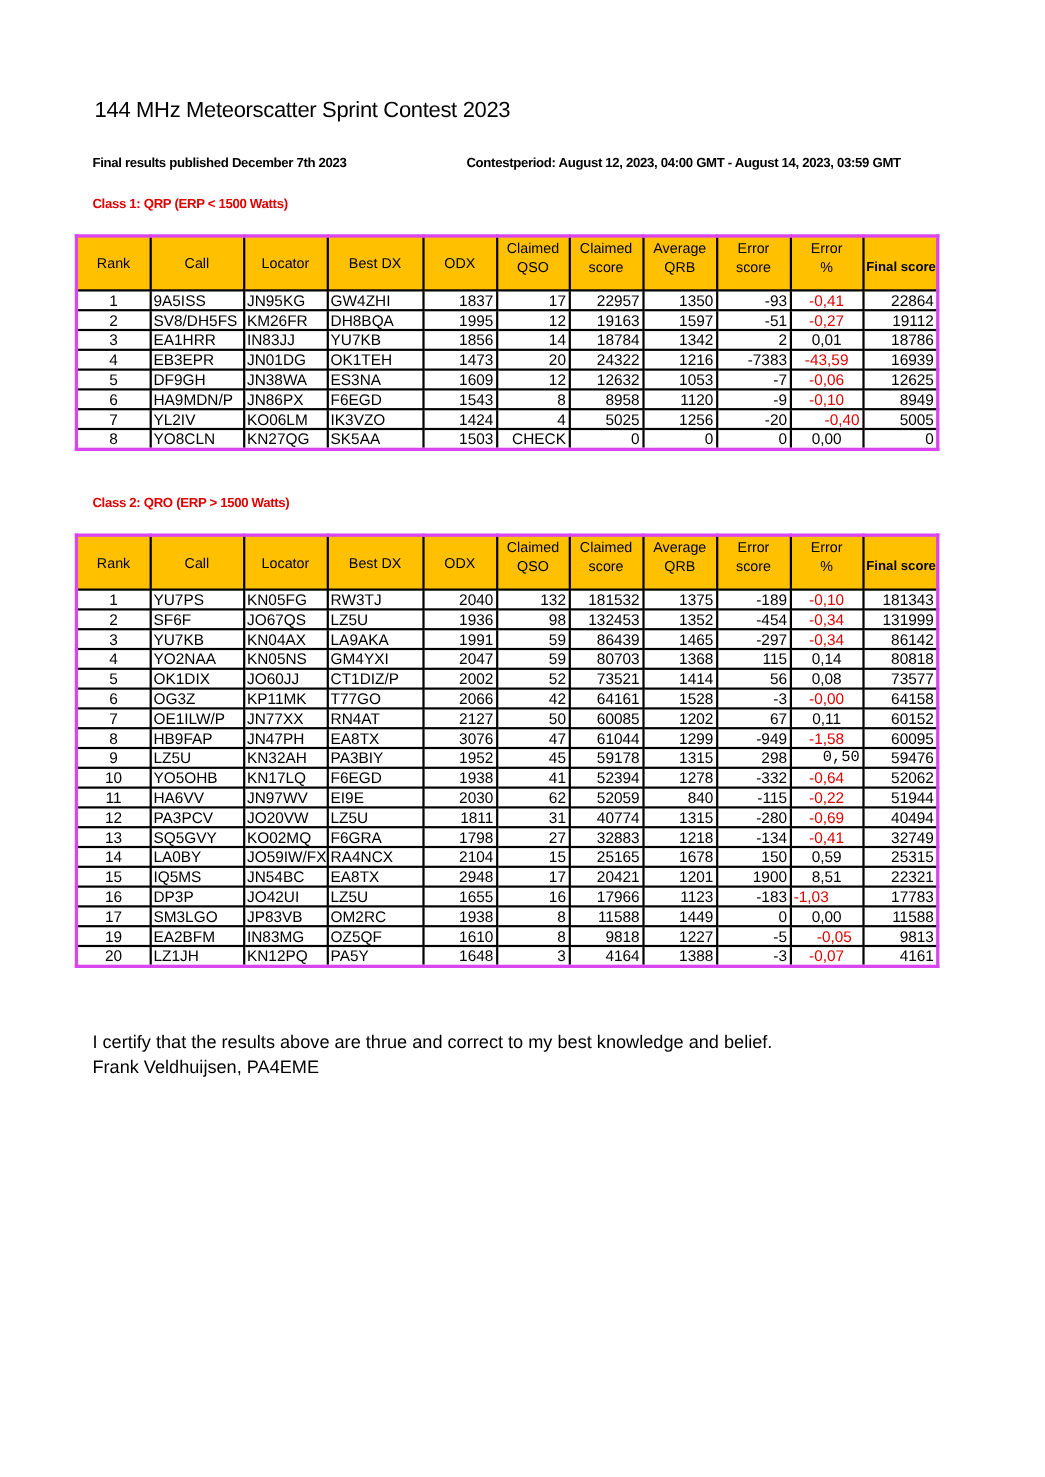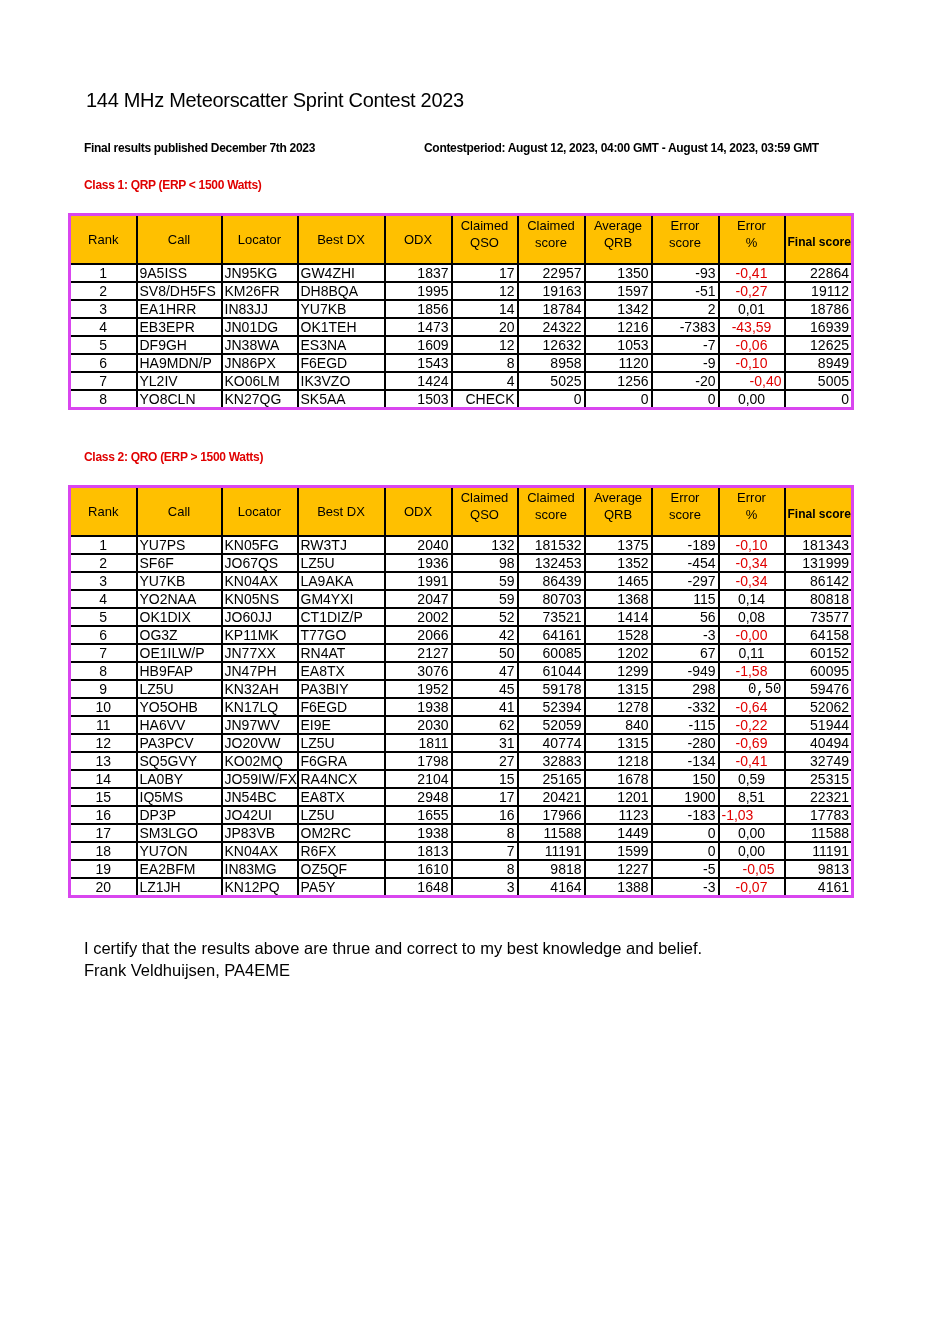--- a/index.html
+++ b/index.html
@@ -416,33 +416,20 @@
         <td class="l">OM2RC</td>
         <td class="r">1938</td>
         <td class="r">8</td>
         <td class="r">11588</td>
         <td class="r">1449</td>
         <td class="r">0</td>
         <td class="r" style="text-align: center;">0,00</td>
         <td class="r">11588</td>
       </tr>
       <tr>
-        <td class="c">18</td>
-        <td class="l">YU7ON</td>
-        <td class="l">KN04AX</td>
-        <td class="l">R6FX</td>
-        <td class="r">1813</td>
-        <td class="r">7</td>
-        <td class="r">11191</td>
-        <td class="r">1599</td>
-        <td class="r">0</td>
-        <td class="r" style="text-align: center;">0,00</td>
-        <td class="r">11191</td>
-      </tr>
-      <tr>
         <td class="c">19</td>
         <td class="l">EA2BFM</td>
         <td class="l">IN83MG</td>
         <td class="l">OZ5QF</td>
         <td class="r">1610</td>
         <td class="r">8</td>
         <td class="r">9818</td>
         <td class="r">1227</td>
         <td class="r">-5</td>
         <td class="r neg" style="text-align: center; padding-left: 16px;">-0,05</td>

